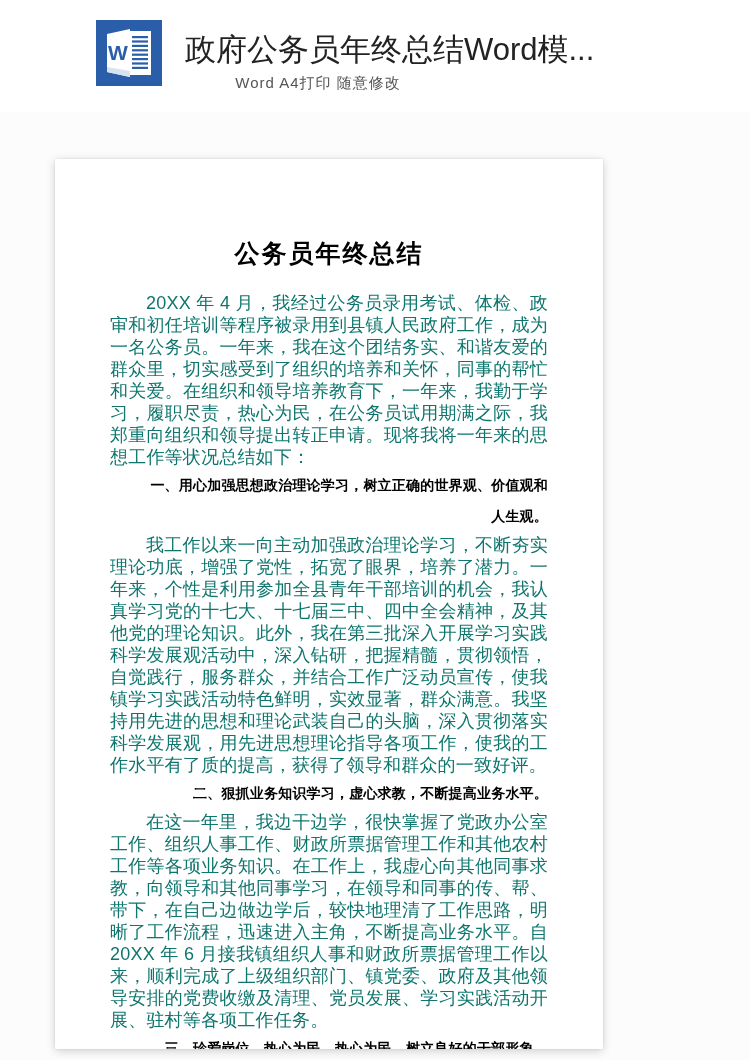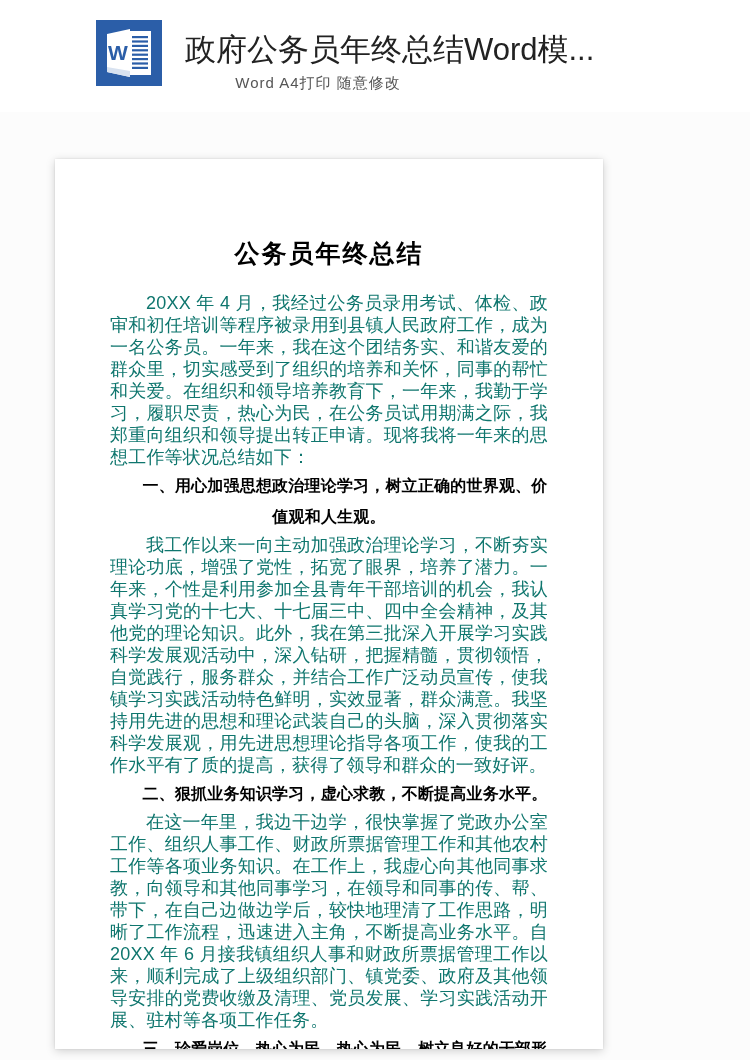--- a/index.html
+++ b/index.html
@@ -103,27 +103,27 @@
     color: #0f766e;
     line-height: 22px;
     text-align: justify;
     text-justify: inter-ideograph;
     text-indent: 2em;
     margin: 0 0 2px 0;
     font-family: "Liberation Sans", "DejaVu Sans", sans-serif;
     letter-spacing: 0.2px;
   }
   .doc-head {
-    font-size: 16px;
+    font-size: 14px;
     font-weight: bold;
     color: #000000;
     line-height: 31px;
     text-indent: 2em;
     margin: 2px 0 2px 0;
-    text-align: center;
+    text-align: right;
     font-family: "Liberation Sans", "DejaVu Sans", sans-serif;
     letter-spacing: 0.2px;
   }
 </style>
 </head>
 <body>
 
 <div class="header">
   <div class="header-row">
     <span class="word-icon">

